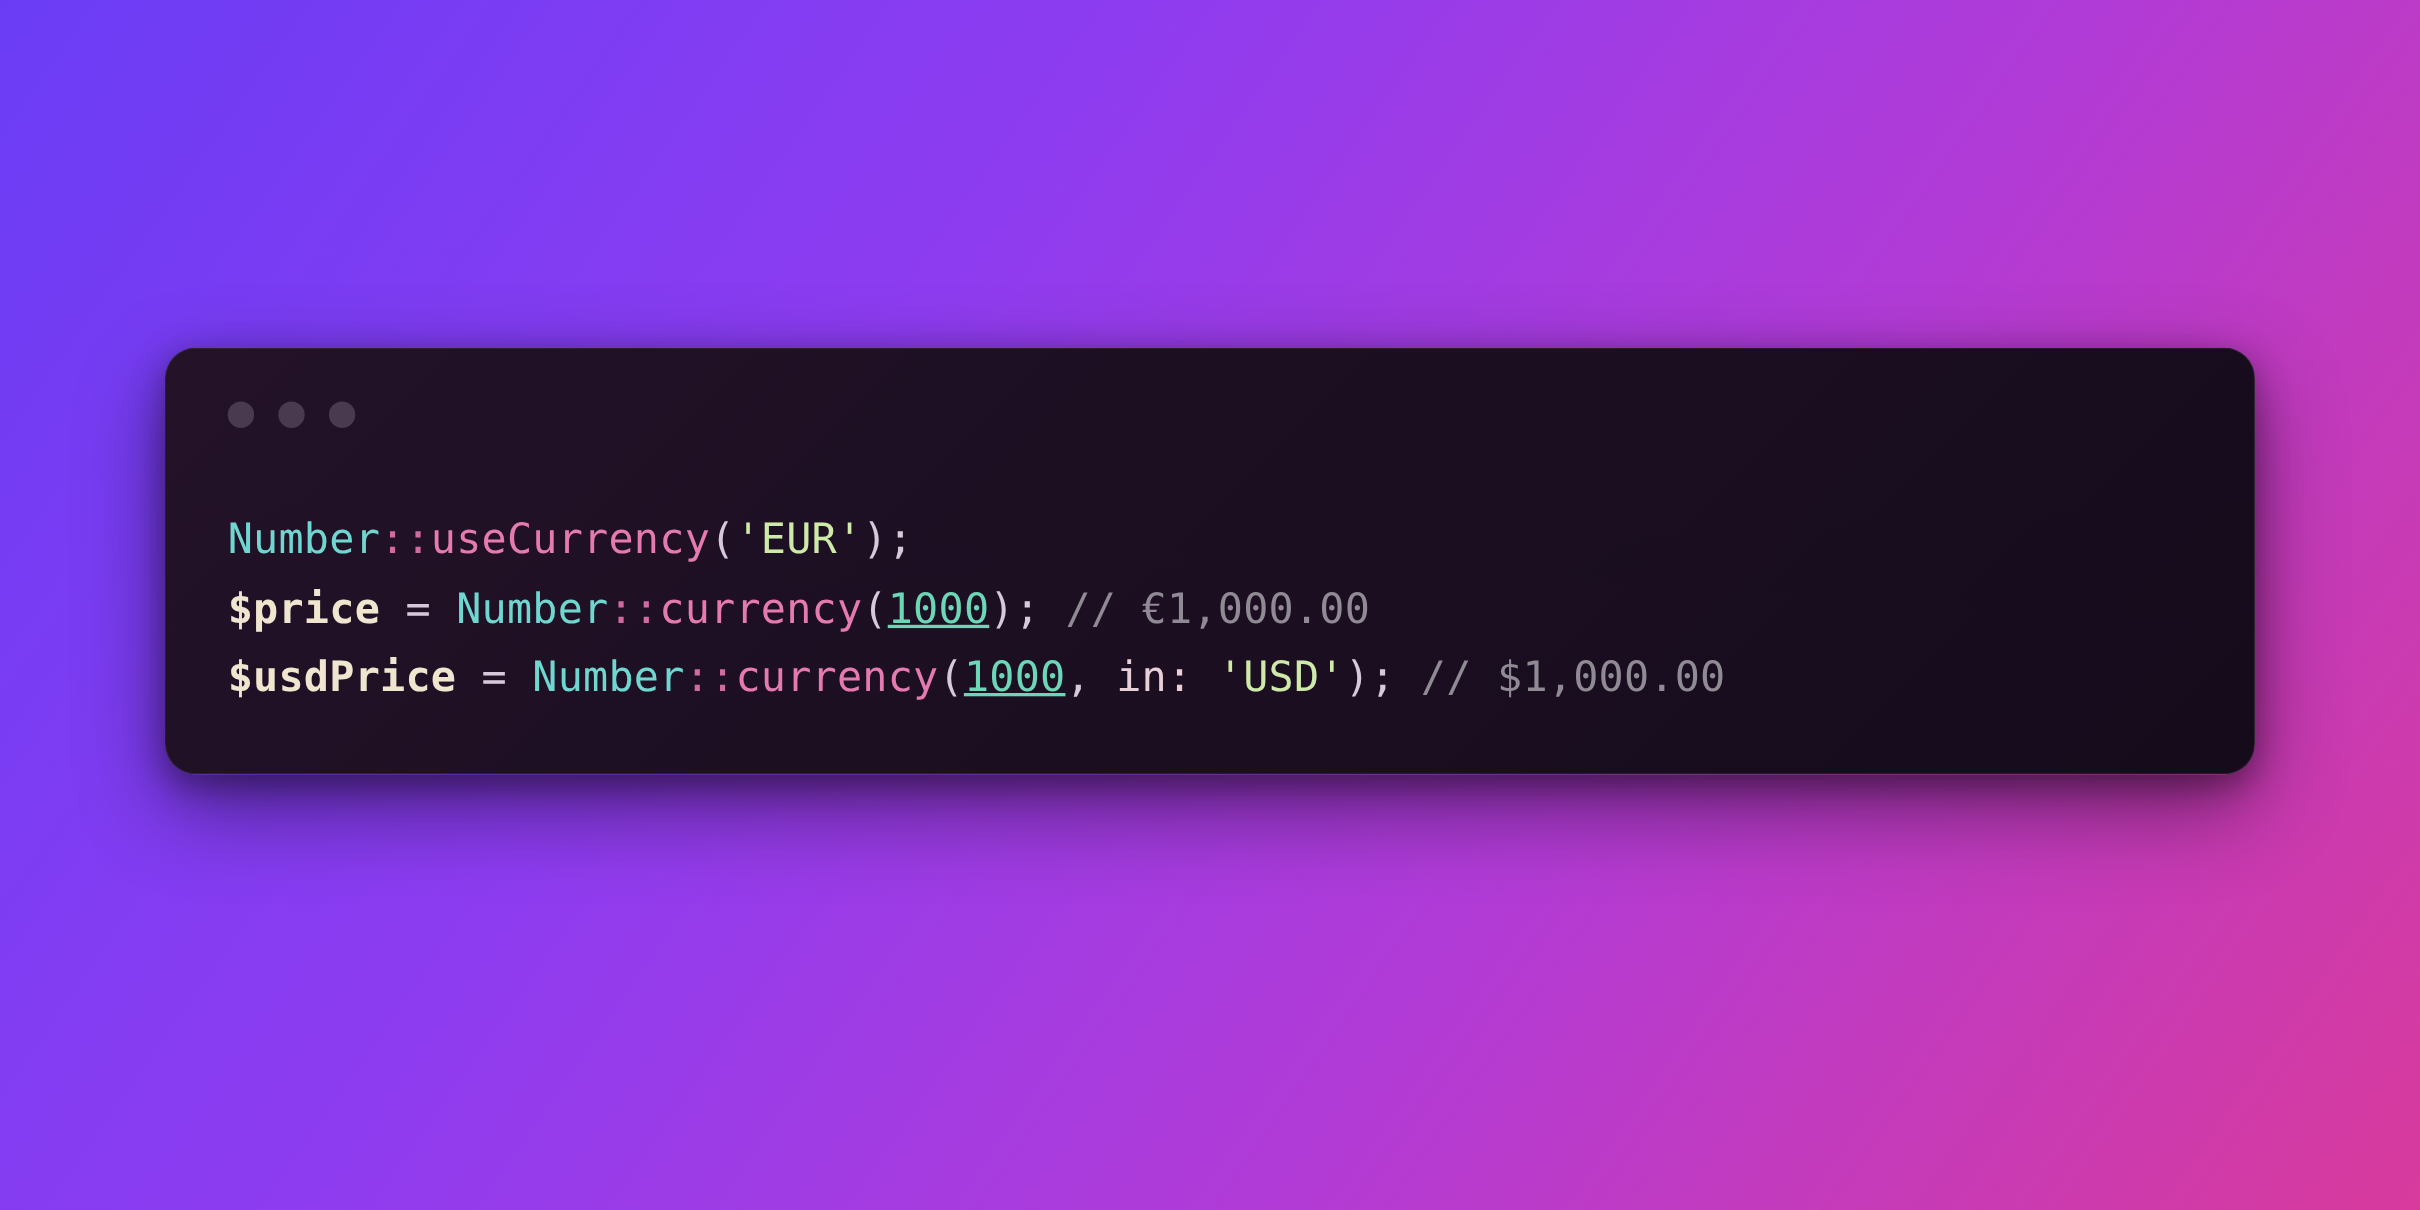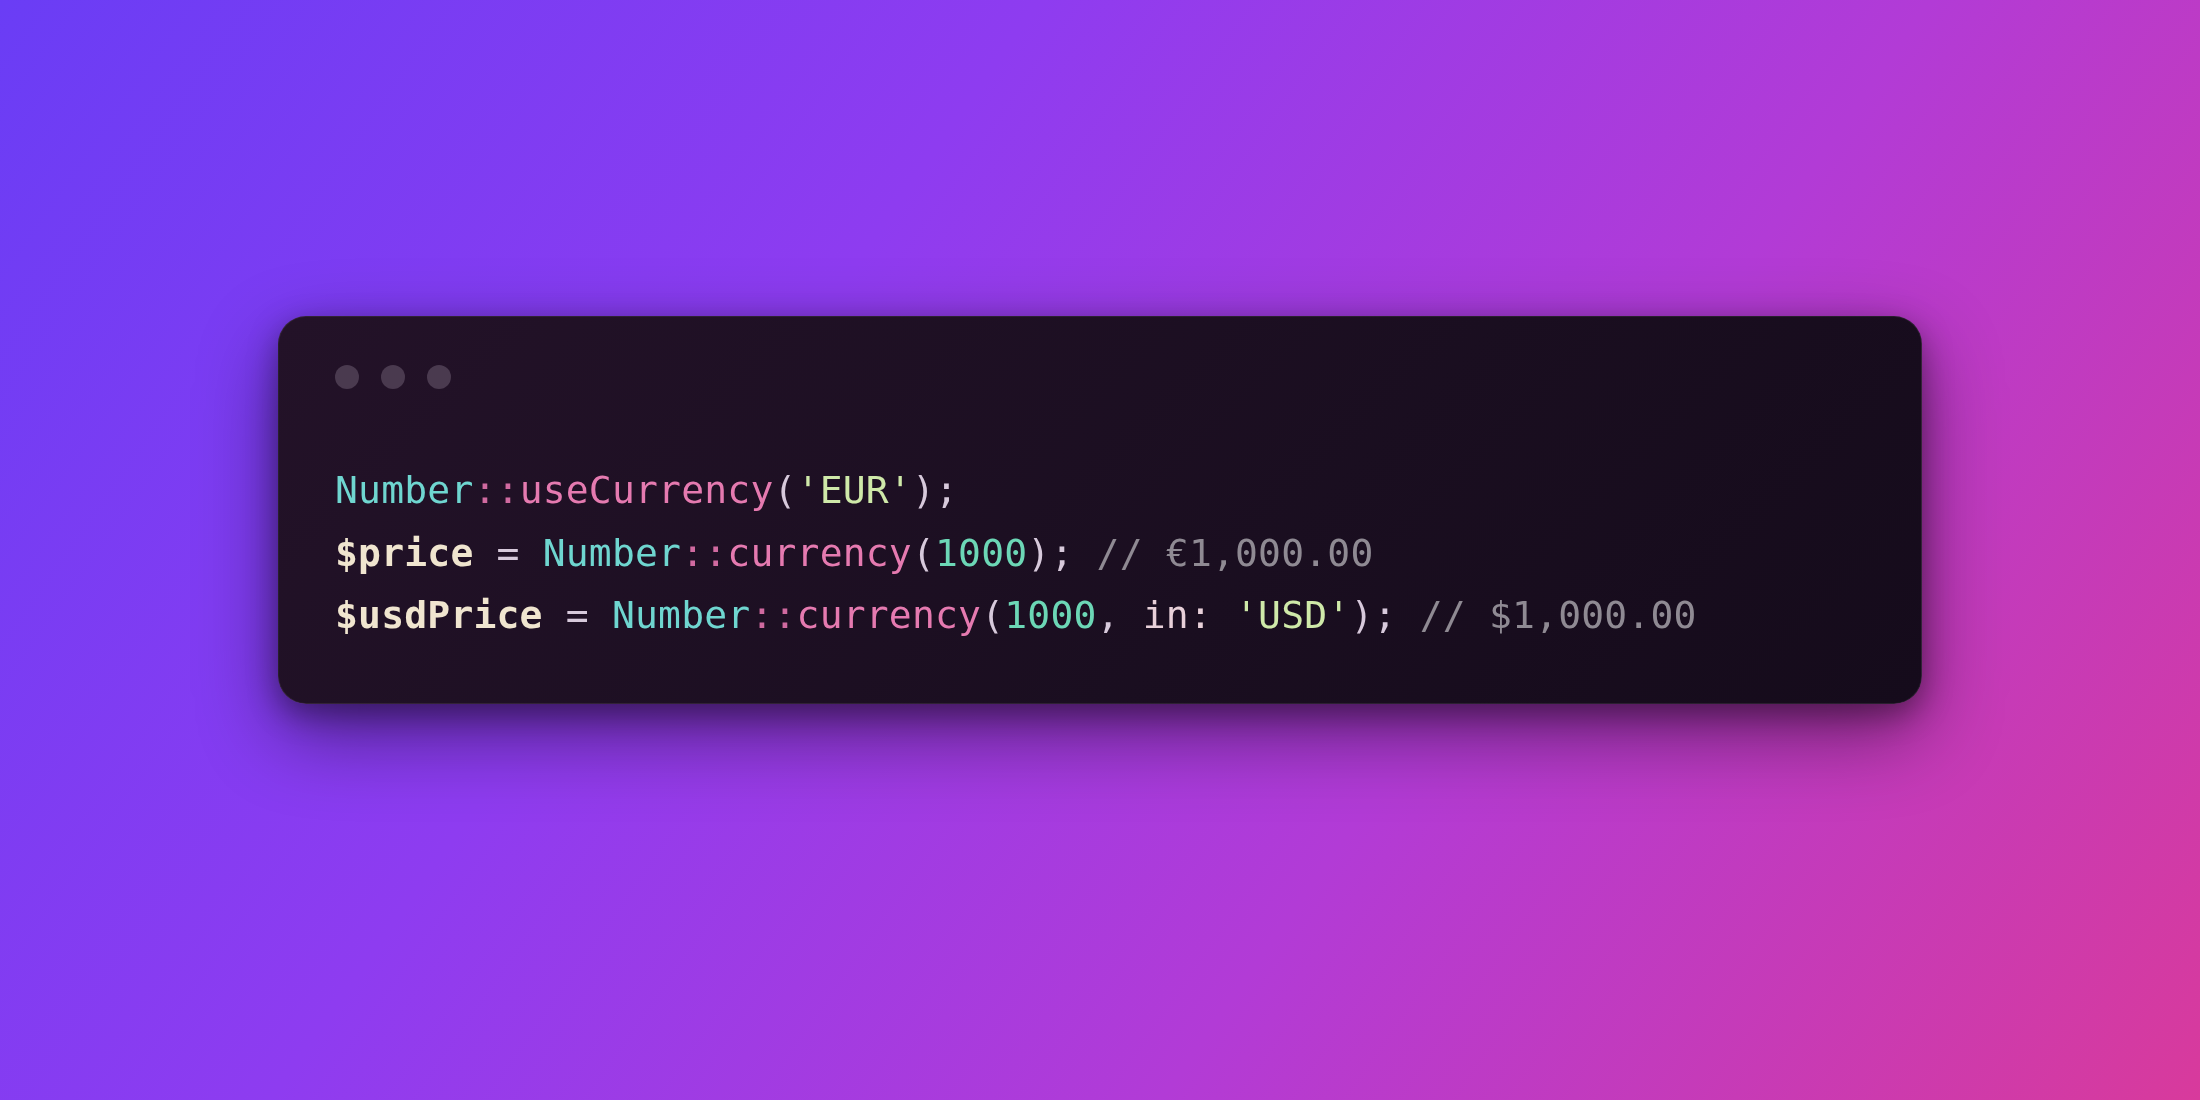--- a/index.html
+++ b/index.html
@@ -7,21 +7,21 @@
   body {
     background: linear-gradient(125deg, #6a3df5 0%, #8e3cf0 35%, #b23bd6 65%, #d83a9c 100%);
     font-family: ui-monospace, SFMono-Regular, "SF Mono", Menlo, Consolas, monospace;
   }
   .stage {
     width: 100%; height: 100%;
     display: flex; align-items: center; justify-content: center;
     padding-top: 40px;
   }
   .window {
-    width: 1644px;
+    width: 1900px;
     background: linear-gradient(135deg, #231228 0%, #1a0e20 60%, #150b1b 100%);
     border-radius: 28px;
     border: 1px solid rgba(255,255,255,0.08);
     box-shadow: 0 30px 80px rgba(0,0,0,0.45), 0 10px 30px rgba(0,0,0,0.35);
     padding: 48px 56px 56px 56px;
     transform: translateY(-60px);
   }
   .traffic {
     display: flex; gap: 22px; margin-bottom: 70px;
   }
@@ -37,21 +37,21 @@
     letter-spacing: 0.2px;
   }
   .tok-class   { color: #6fd6d0; }  
   .tok-scope   { color: #d06aa0; }  
   .tok-method  { color: #e57ab0; }  
   .tok-paren   { color: #d7c9db; }
   .tok-string  { color: #cfe9a9; }  
   .tok-punct   { color: #d7c9db; }
   .tok-var     { color: #f0e5cf; font-weight: bold; }  
   .tok-op      { color: #d7c9db; }  
-  .tok-number  { color: #6cd7b6; }  
+  .tok-number  { color: #6cd7b6; text-decoration: underline; }  
   .tok-named   { color: #e8d0d9; }  
   .tok-comment { color: #8f8a93; }  
 </style>
 </head>
 <body>
 
 <div class="stage">
   <div class="window">
     <div class="traffic">
       <span class="dot"></span>

